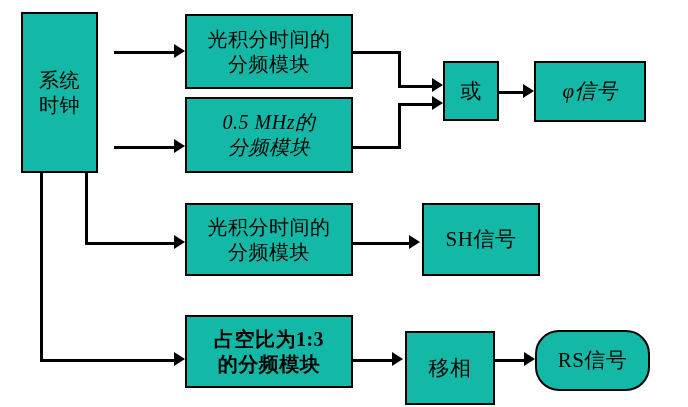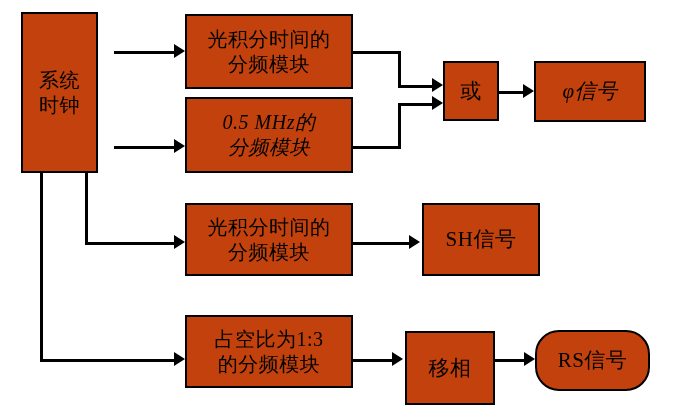--- a/index.html
+++ b/index.html
@@ -12,21 +12,21 @@
     width:688px;
     height:407px;
     background:#ffffff;
     overflow:hidden;
   }
   
   .box{
     position:absolute;
     box-sizing:border-box;
     border:2px solid #000000;
-    background:#c2410c;
+    background:#14b8a6;
     display:flex;
     align-items:center;
     justify-content:center;
     text-align:center;
     line-height:1.25;
     color:#000000;
     font-size:21px;
     letter-spacing:0.5px;
     white-space:pre-line;
     z-index:3;
@@ -122,21 +122,21 @@
 
   <div class="box two-line" style="left:185px;top:203px;width:168px;height:73px;">
     <span class="lbl">光积分时间的
 分频模块</span>
   </div>
 
   <div class="box" style="left:422px;top:203px;width:118px;height:73px;">
     <span class="lbl">SH信号</span>
   </div>
 
-  <div class="box two-line" style="left:185px;top:315px;width:168px;height:73px;">
+  <div class="box two-line" style="left:185px;top:315px;width:168px;height:73px;font-weight:bold;">
     <span class="lbl">占空比为1:3
 的分频模块</span>
   </div>
 
   <div class="box" style="left:405px;top:331px;width:90px;height:74px;">
     <span class="lbl">移相</span>
   </div>
 
   <div class="box" style="left:535px;top:330px;width:115px;height:61px;border-radius:24px;">
     <span class="lbl">RS信号</span>

